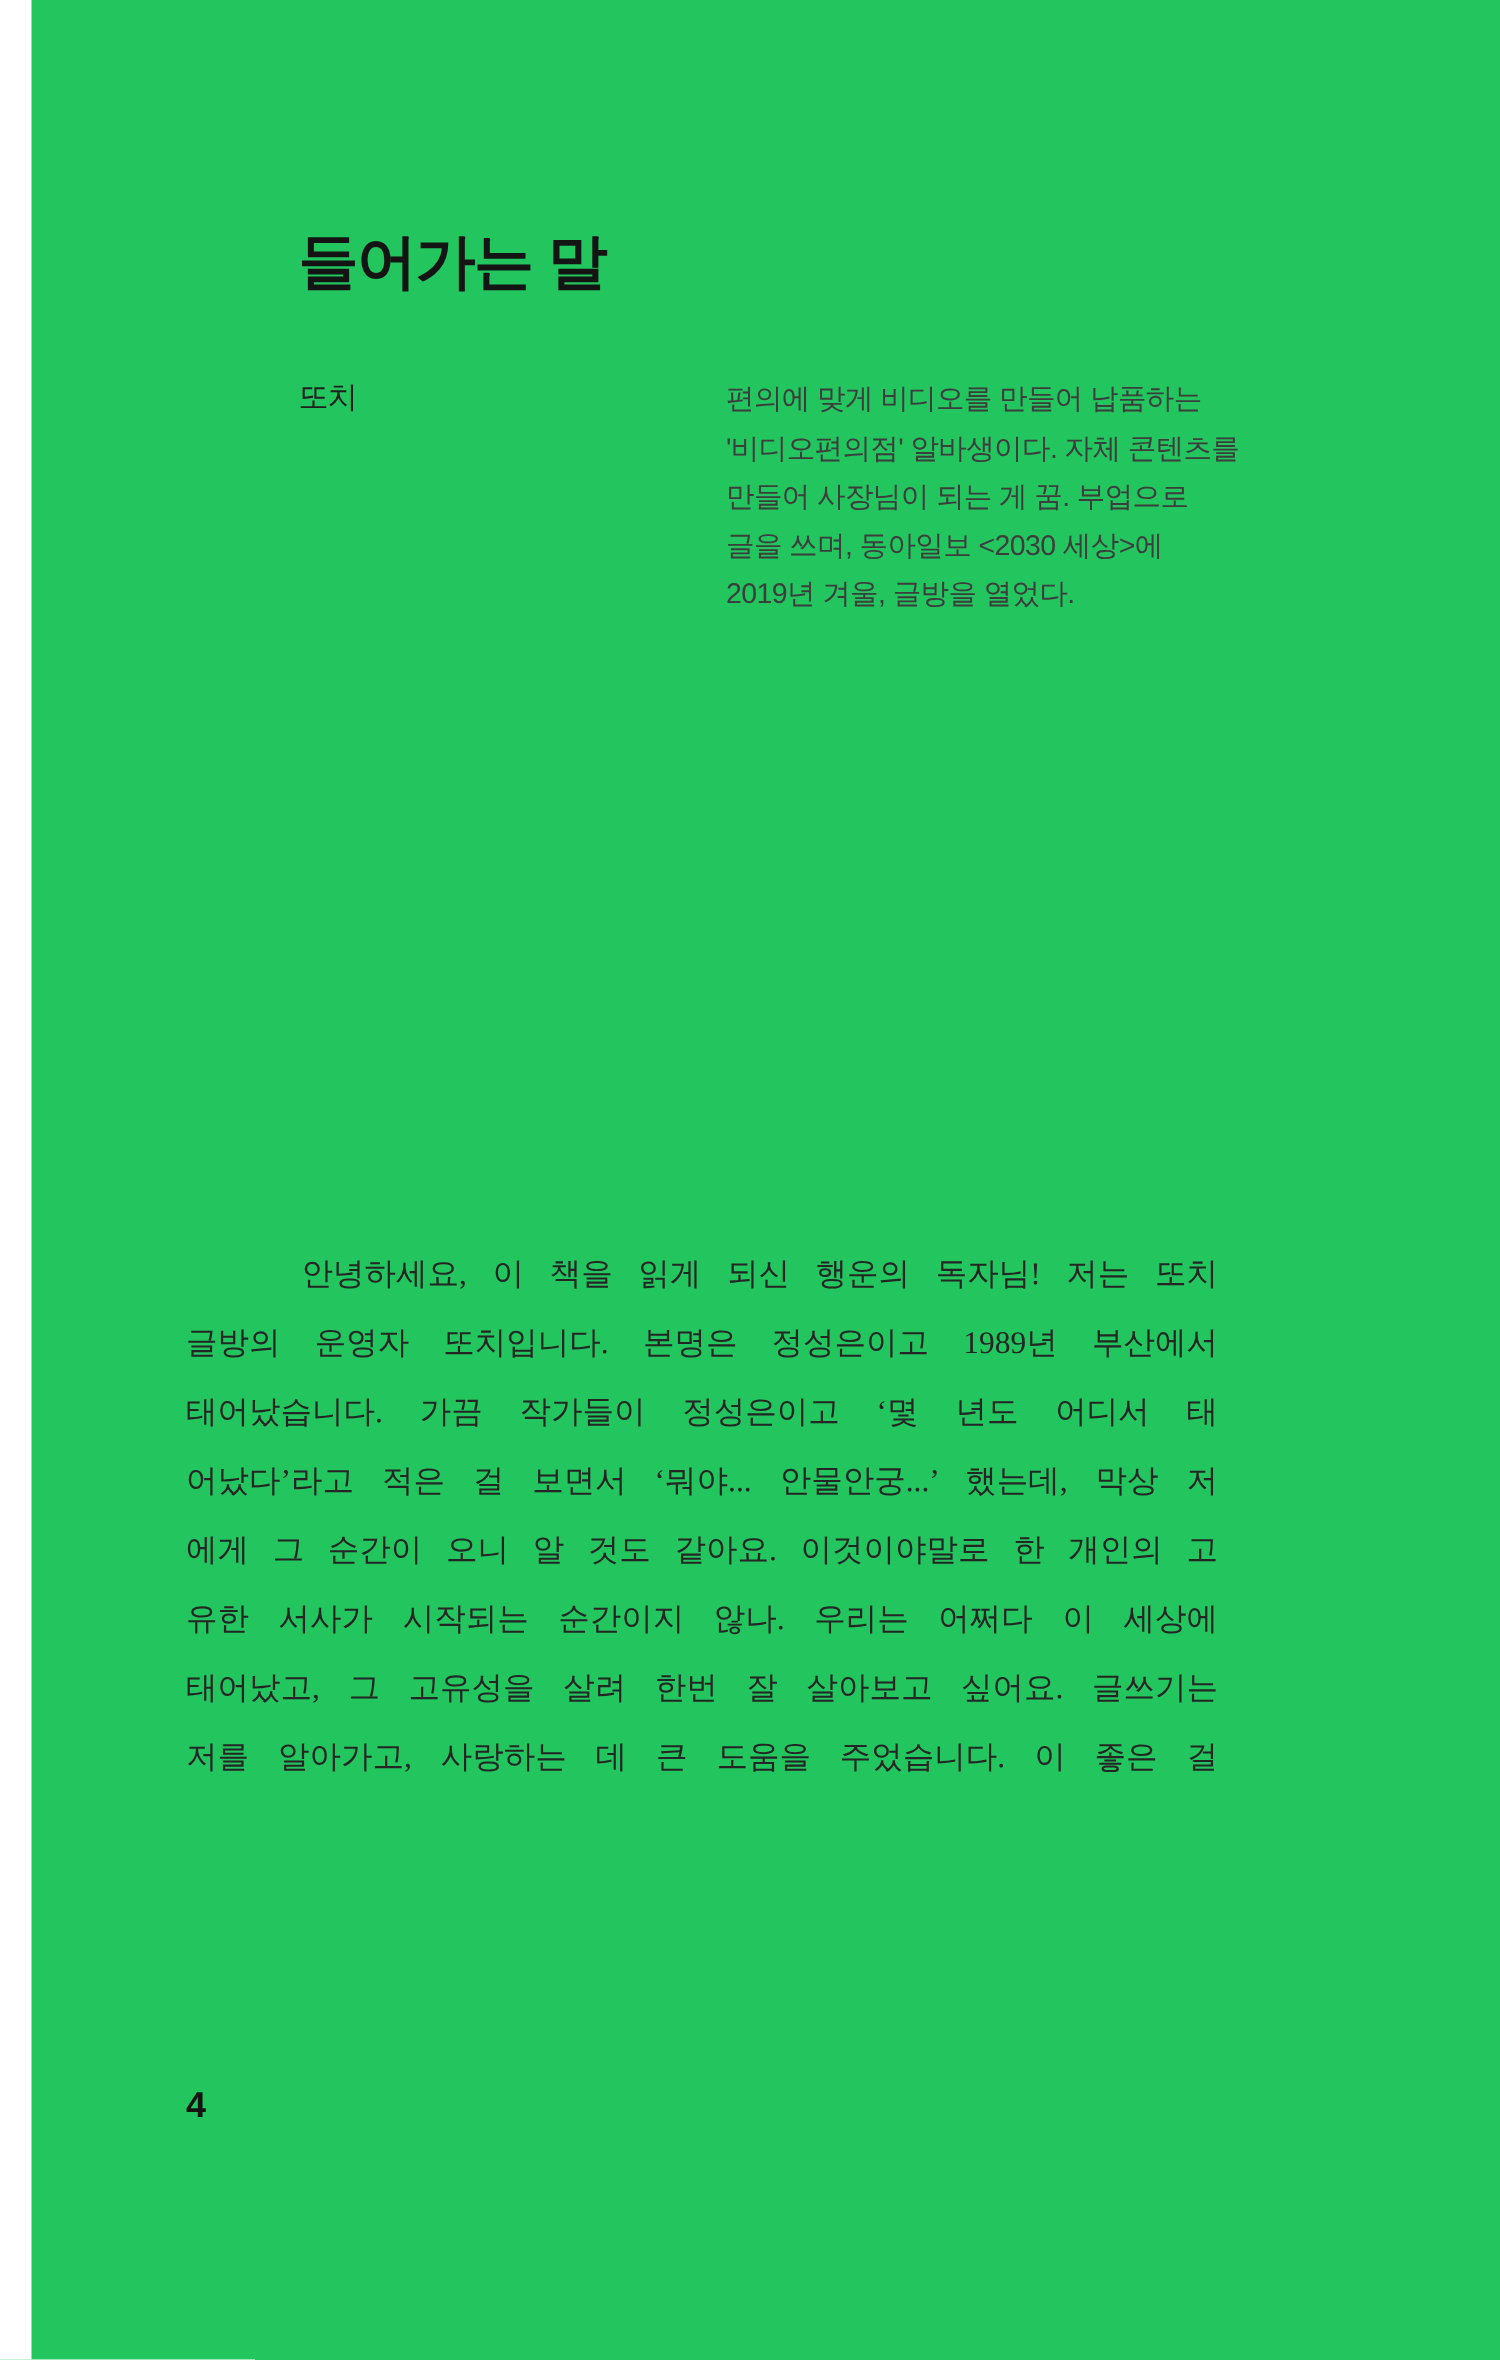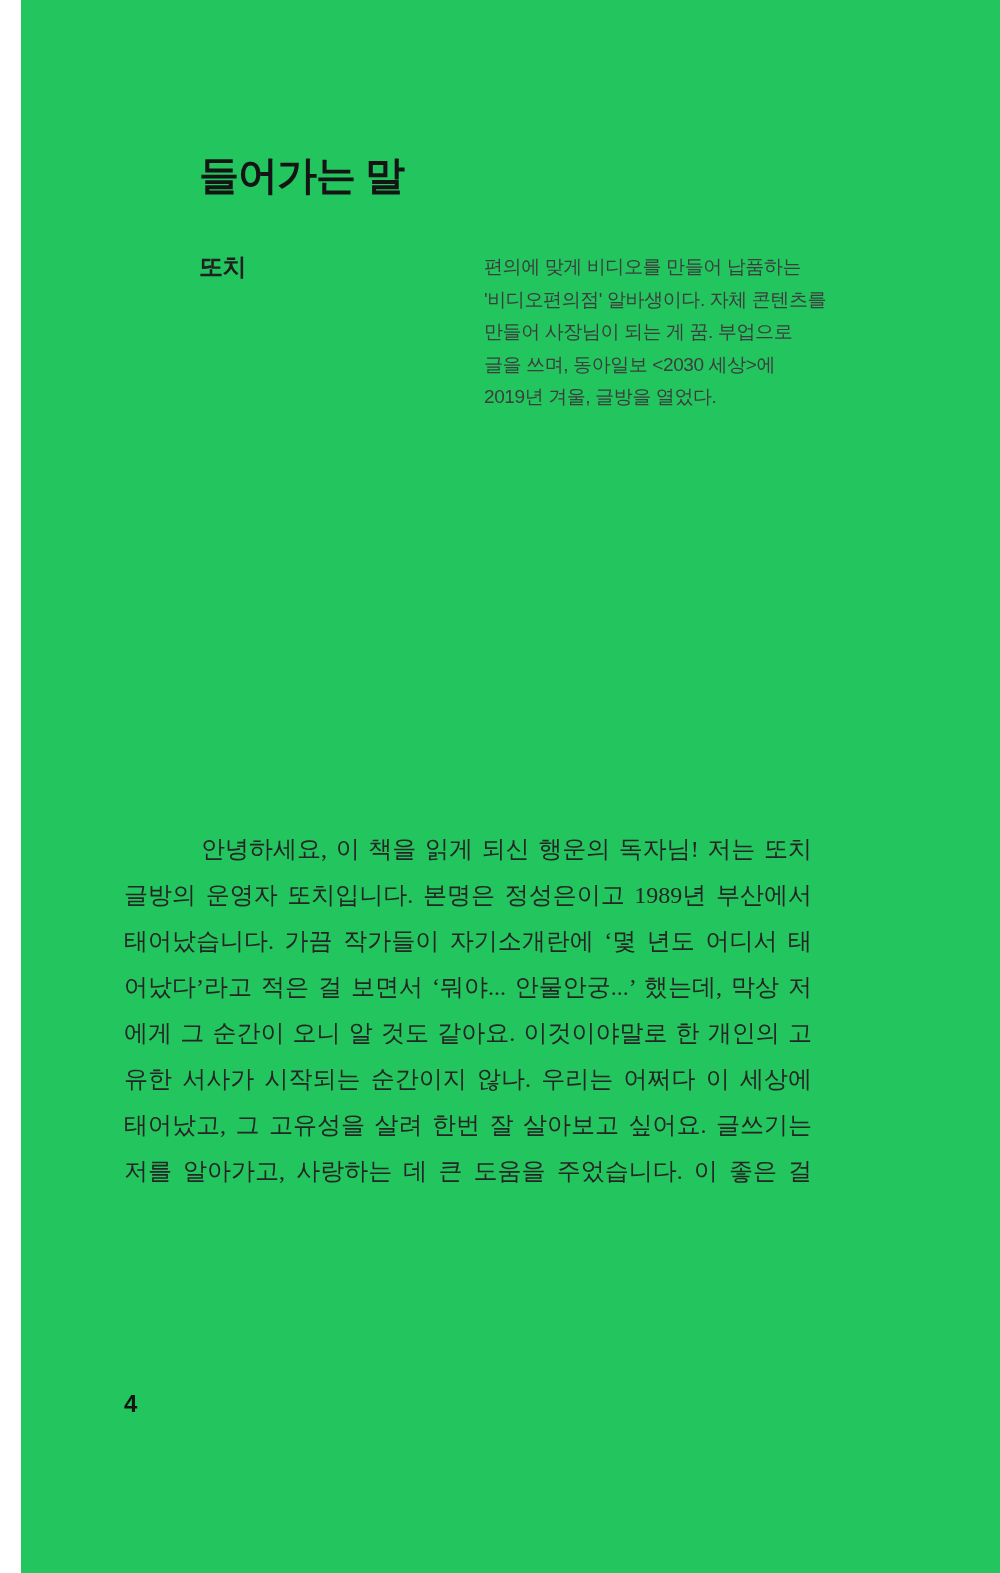--- a/index.html
+++ b/index.html
@@ -24,22 +24,22 @@
     font-weight: 700;
     letter-spacing: -1px;
     color: #141414;
     line-height: 1.2;
     white-space: nowrap;
   }
   .author-name {
     position: absolute;
     left: 178px;
     top: 253px;
-    font-size: 24px;
-    font-weight: 700;
+    font-size: 20px;
+    font-weight: 400;
     letter-spacing: -0.5px;
     color: #202020;
     line-height: 1.2;
     white-space: nowrap;
   }
   .author-bio {
     position: absolute;
     left: 463px;
     top: 251px;
     width: 345px;
@@ -50,21 +50,21 @@
   }
   .bio-line {
     white-space: nowrap;
   }
   .body-paragraph {
     position: absolute;
     left: 103px;
     top: 826px;
     width: 688px;
     font-family: "Liberation Serif", "DejaVu Serif", serif;
-    font-size: 24px;
+    font-size: 21px;
     color: #252525;
     line-height: 46px;
   }
   .body-line {
     text-align: justify;
     text-align-last: justify;
     word-break: keep-all;
   }
   .body-line.first-line {
     text-indent: 77px;
@@ -95,21 +95,21 @@
     <div class="bio-line">편의에 맞게 비디오를 만들어 납품하는</div>
     <div class="bio-line">'비디오편의점' 알바생이다. 자체 콘텐츠를</div>
     <div class="bio-line">만들어 사장님이 되는 게 꿈. 부업으로</div>
     <div class="bio-line">글을 쓰며, 동아일보 &lt;2030 세상&gt;에</div>
     <div class="bio-line">2019년 겨울, 글방을 열었다.</div>
   </div>
 
   <div class="body-paragraph">
     <div class="body-line first-line">안녕하세요, 이 책을 읽게 되신 행운의 독자님! 저는 또치</div>
     <div class="body-line">글방의 운영자 또치입니다. 본명은 정성은이고 1989년 부산에서</div>
-    <div class="body-line">태어났습니다. 가끔 작가들이 자기소개란에 ‘몇 년도 어디서 태</div>
+    <div class="body-line">태어났습니다. 가끔 작가들이 정성은이고 ‘몇 년도 어디서 태</div>
     <div class="body-line">어났다’라고 적은 걸 보면서 ‘뭐야... 안물안궁...’ 했는데, 막상 저</div>
     <div class="body-line">에게 그 순간이 오니 알 것도 같아요. 이것이야말로 한 개인의 고</div>
     <div class="body-line">유한 서사가 시작되는 순간이지 않나. 우리는 어쩌다 이 세상에</div>
     <div class="body-line">태어났고, 그 고유성을 살려 한번 잘 살아보고 싶어요. 글쓰기는</div>
     <div class="body-line">저를 알아가고, 사랑하는 데 큰 도움을 주었습니다. 이 좋은 걸</div>
   </div>
 
   <div class="page-number">4</div>
 
 </div>

